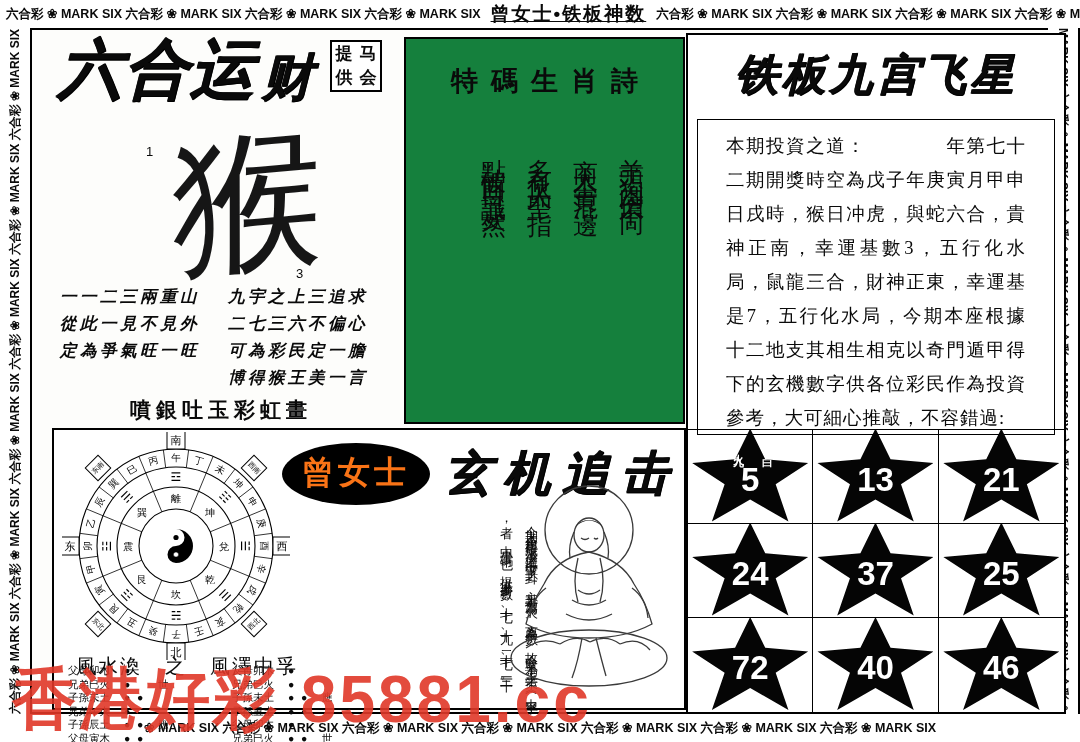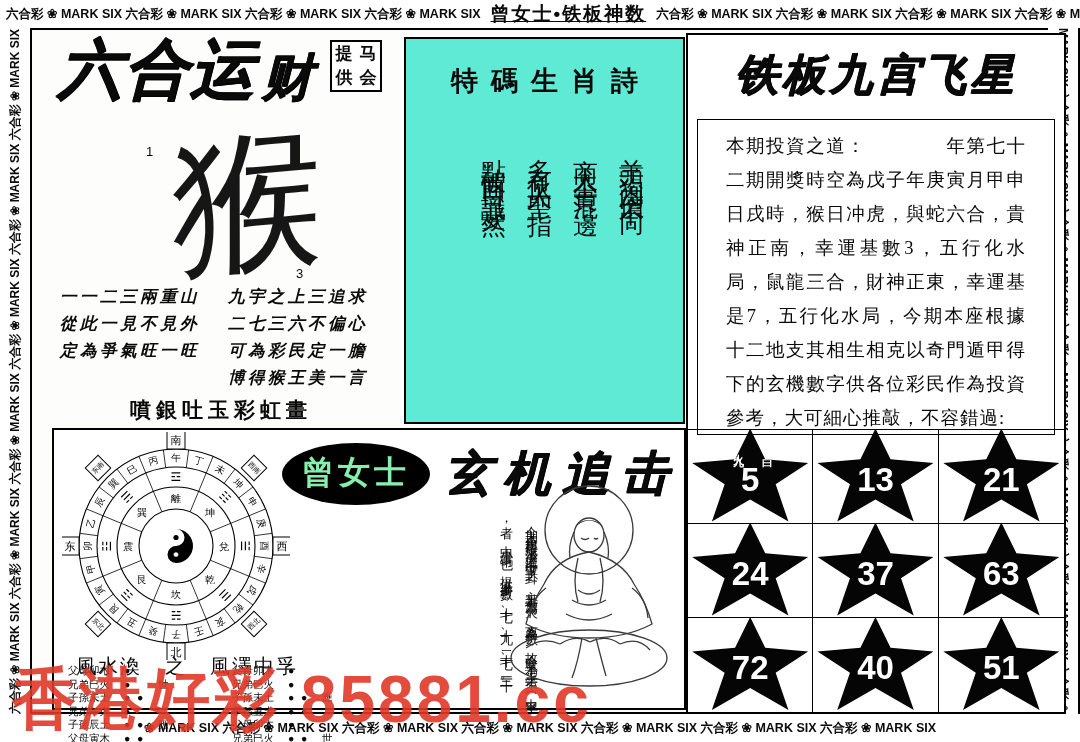--- a/index.html
+++ b/index.html
@@ -28,21 +28,21 @@
   .zodiac{position:absolute;left:118px;top:128px;width:260px;height:160px;}
   .zodiac .ch{font-size:152px;line-height:1;display:block;text-align:center;
               transform:rotate(-5deg) skewX(-5deg);color:#161616;font-weight:500;}
   .zodiac .m1{position:absolute;left:28px;top:16px;font-size:13px;font-family:"Liberation Sans",sans-serif;}
   .zodiac .m3{position:absolute;left:178px;top:138px;font-size:13px;font-family:"Liberation Sans",sans-serif;}
   .poems{position:absolute;left:60px;top:283px;display:flex;gap:28px;}
   .poem-col{display:flex;flex-direction:column;}
   .poem-line{font-size:16.5px;font-weight:bold;letter-spacing:3.5px;line-height:27px;font-style:italic;}
   .lx-caption{position:absolute;left:130px;top:396px;font-size:21px;font-weight:700;letter-spacing:5px;}
   
-  .midbox{position:absolute;left:404px;top:37px;width:277px;height:383px;border:2px solid #000;background:#5eead4;}
+  .midbox{position:absolute;left:404px;top:37px;width:277px;height:383px;border:2px solid #000;background:#15803d;}
   .midbox h2{margin:24px 0 0;text-align:center;font-size:27px;letter-spacing:13px;
              font-family:"Liberation Sans",sans-serif;font-weight:bold;text-indent:13px;}
   .midcols{position:absolute;top:100px;left:16px;right:22px;bottom:22px;
            writing-mode:vertical-rl;font-size:25px;font-weight:500;}
   .midcols .vline{letter-spacing:9px;margin:0 13px;}
   
   .rpanel{position:absolute;left:686px;top:33px;width:376px;height:677px;border:2px solid #000;background:#fff;}
   .rp-title{margin:10px 4px 0;text-align:center;font-size:43px;letter-spacing:4px;line-height:1.4;}
   .rp-parabox{position:absolute;left:9px;right:9px;top:84px;height:296px;border:1.5px solid #000;
               padding:9px 28px;font-size:18.5px;line-height:34px;letter-spacing:1px;text-align:justify;overflow:hidden;}
@@ -54,21 +54,21 @@
   .star{position:absolute;left:50%;top:50%;width:116px;height:96px;transform:translate(-50%,-50%);
         background:#050505;
         clip-path:polygon(50% 0%,63% 32%,100% 36%,72% 58%,83% 97%,50% 74%,17% 97%,28% 58%,0% 36%,37% 32%);}
   .star .num{position:absolute;left:0;right:0;top:50%;transform:translateY(-42%);text-align:center;
              color:#fff;font-family:"Liberation Sans",sans-serif;font-weight:bold;font-size:33px;}
   .star .slab{position:absolute;top:17%;color:#fff;font-size:11px;writing-mode:vertical-rl;
               letter-spacing:2px;font-weight:bold;}
   .star .slab.l{left:33%;} .star .slab.r{left:58%;}
   
   .blbox{position:absolute;left:52px;top:428px;width:630px;height:278px;border:2px solid #000;background:#fff;}
-  .badge{display:inline-block;background:#000;color:#86efac;border-radius:50%;
+  .badge{display:inline-block;background:#000;color:#f97316;border-radius:50%;
          padding:8px 20px 10px;font-size:32px;font-weight:bold;letter-spacing:4px;}
   .headline{position:absolute;left:228px;top:12px;display:flex;align-items:center;gap:14px;}
   .headline .rest{font-size:47px;letter-spacing:12px;}
   .vtext{position:absolute;left:300px;top:86px;height:182px;width:190px;
          writing-mode:vertical-rl;font-size:13px;letter-spacing:3px;line-height:25px;}
   .gua-line{position:absolute;left:22px;top:223px;font-size:20px;letter-spacing:2px;font-weight:400;}
   .gua-line .mid{margin:0 16px;}
   .hexcol{position:absolute;top:234px;font-size:10.5px;line-height:13.5px;white-space:nowrap;}
   .hexcol.l{left:14px;} .hexcol.r{left:178px;}
   .hexrow span.nm{display:inline-block;width:56px;}
@@ -167,36 +167,36 @@
             <span class="num">24</span>
           </div>
         </div>
         <div class="star-cell">
           <div class="star">
             <span class="num">37</span>
           </div>
         </div>
         <div class="star-cell">
           <div class="star">
-            <span class="num">63</span>
+            <span class="num">25</span>
           </div>
         </div>
         <div class="star-cell">
           <div class="star">
             <span class="num">72</span>
           </div>
         </div>
         <div class="star-cell">
           <div class="star">
             <span class="num">40</span>
           </div>
         </div>
         <div class="star-cell">
           <div class="star">
-            <span class="num">51</span>
+            <span class="num">46</span>
           </div>
         </div>
       </div>
   </div>
 
   <div class="blbox">
     <div class="headline">
       <span class="badge">曾女士</span>
       <span class="rest cal">玄机追击</span>
     </div>

